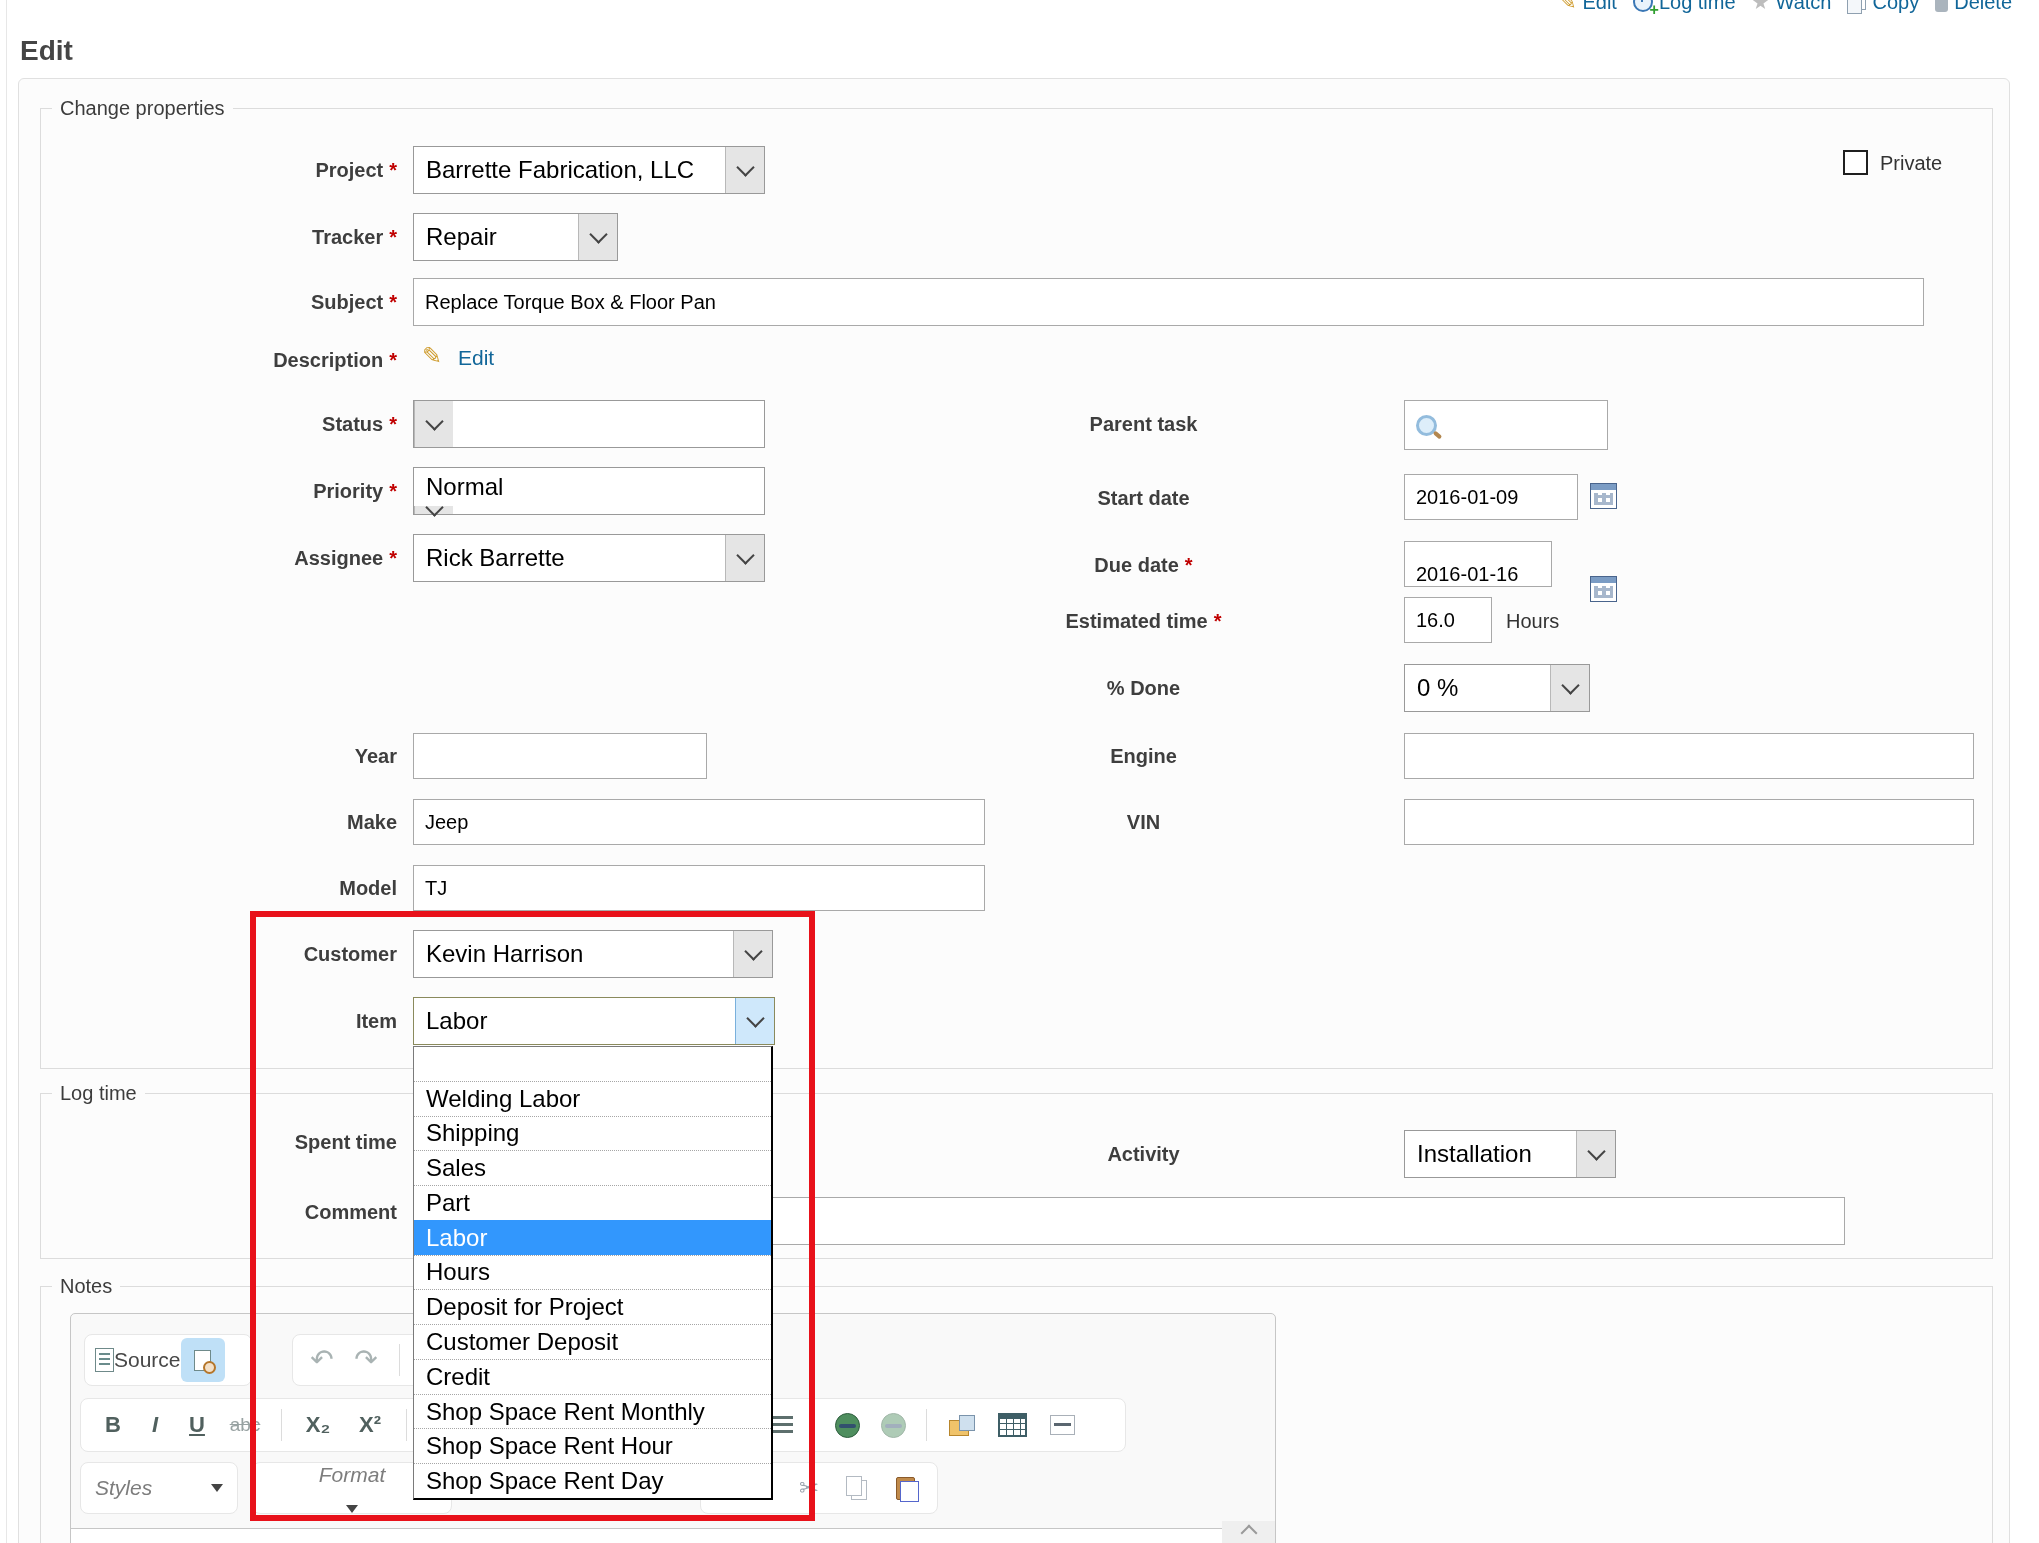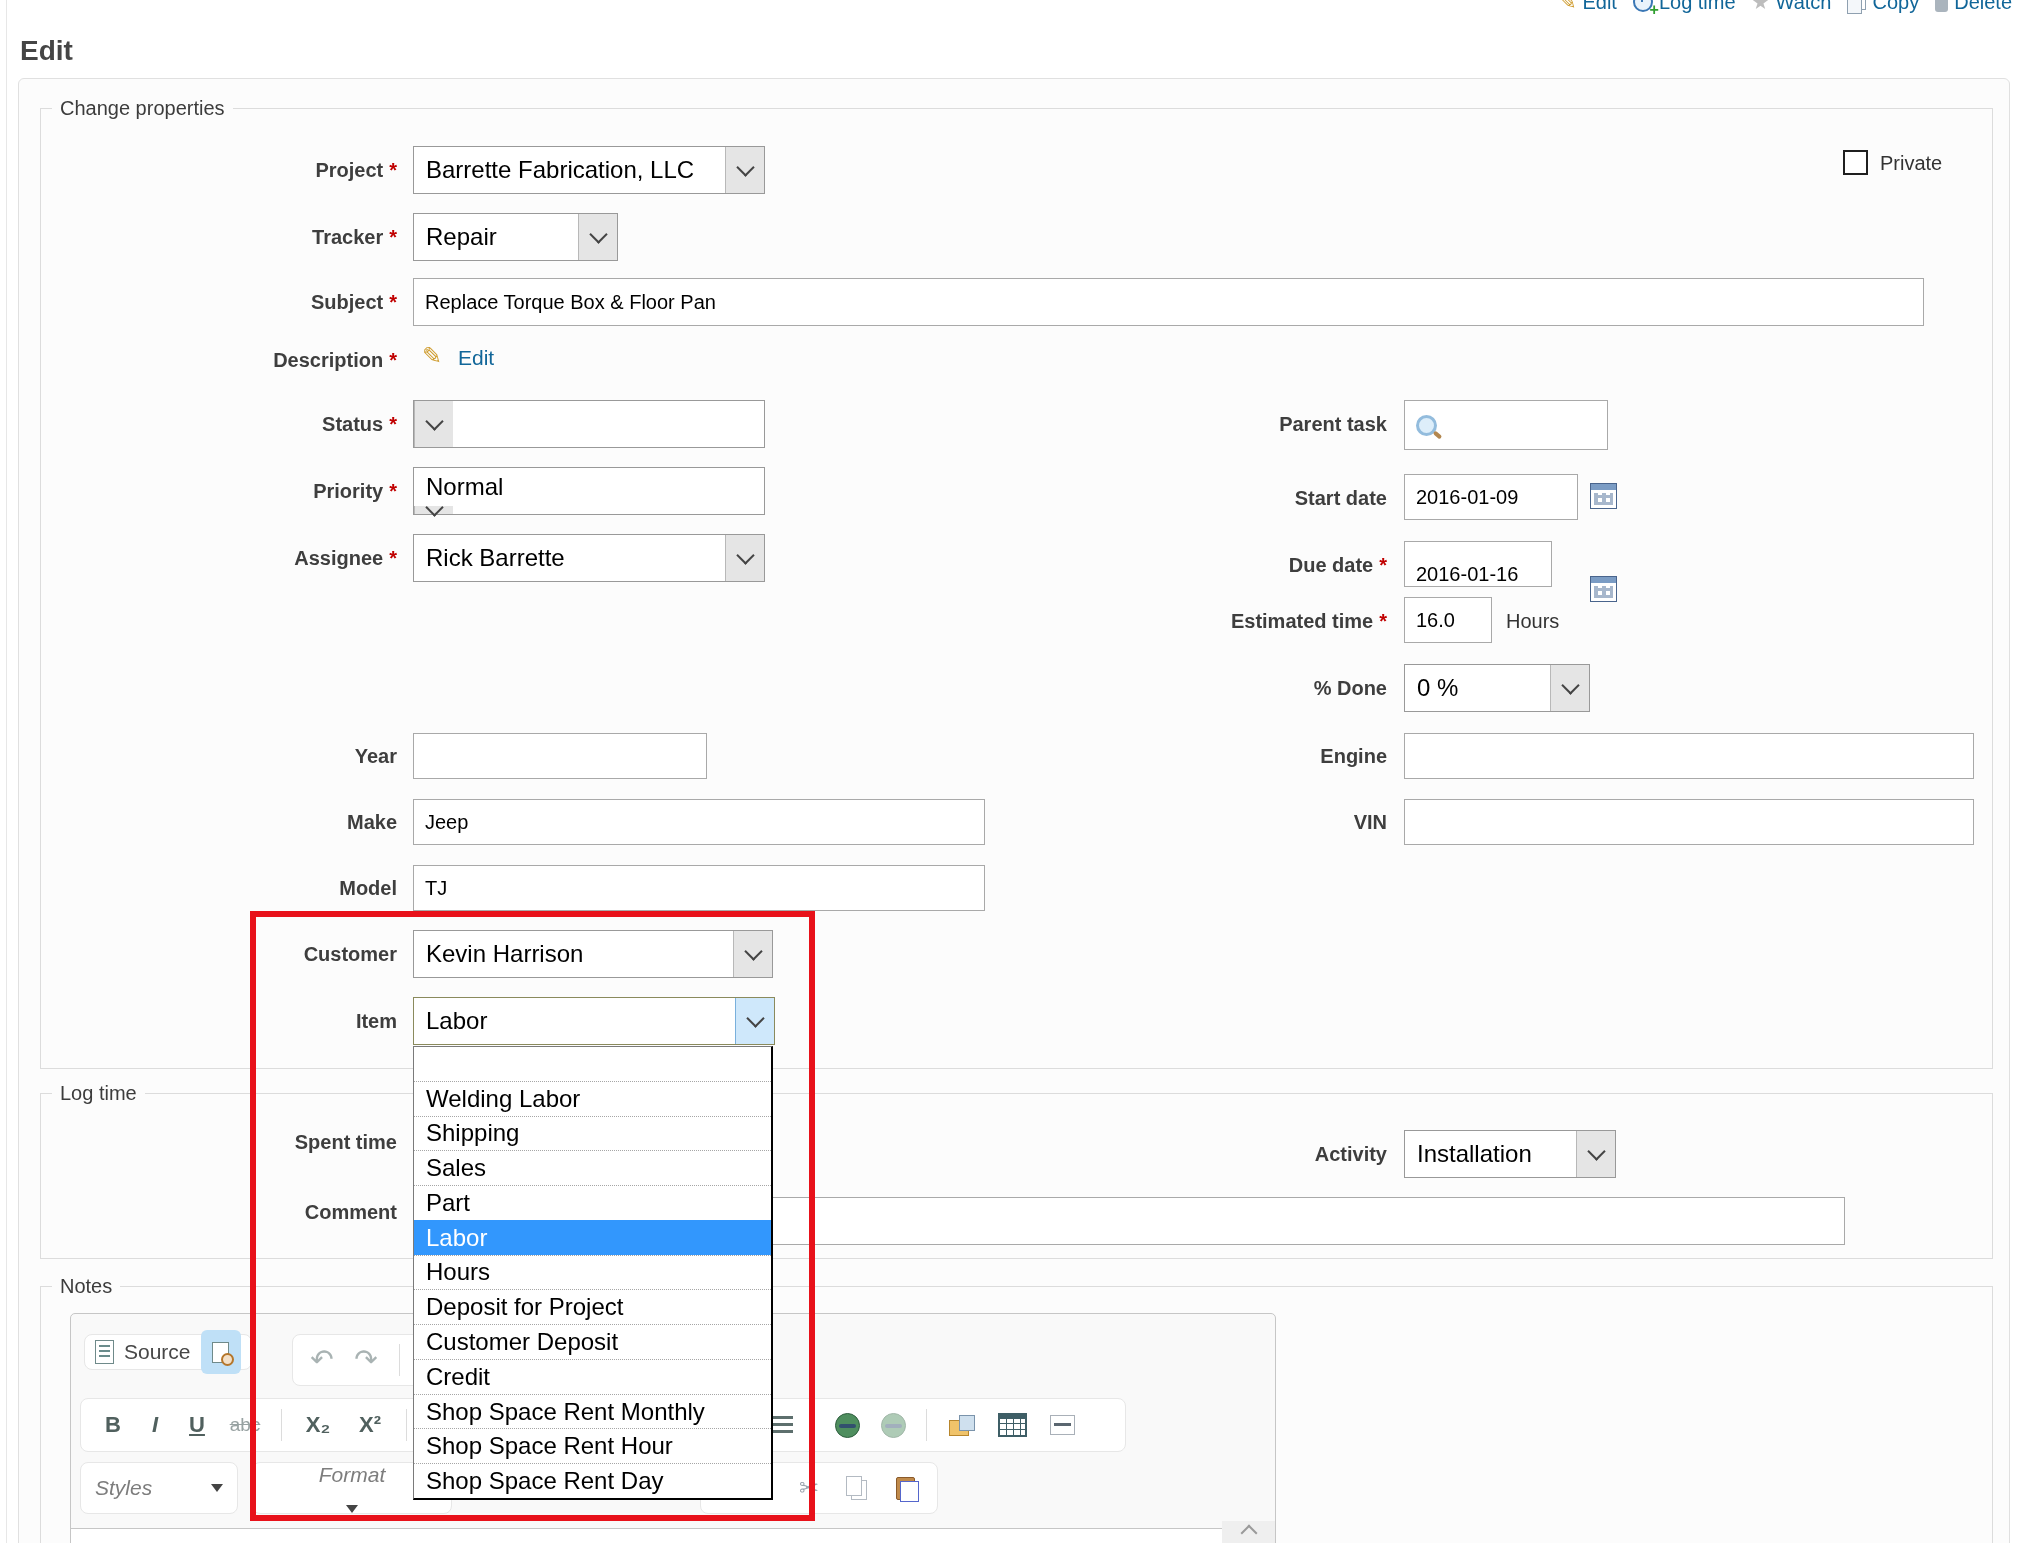--- a/index.html
+++ b/index.html
@@ -22,21 +22,21 @@
   .fs-cp{left:40px;top:108px;width:1953px;height:961px;}
   .fs-lt{left:40px;top:1093px;width:1953px;height:166px;}
   .fs-nt{left:40px;top:1286px;width:1953px;height:300px;}
   .legend{background:#fcfcfc;padding:0 8px;font-size:20px;color:#3c3c3c;height:28px;line-height:28px;}
   .lg-cp{left:52px;top:94px;}
   .lg-lt{left:52px;top:1079px;}
   .lg-nt{left:52px;top:1272px;}
   
   .lbl{height:28px;line-height:28px;font-size:20px;font-weight:bold;color:#3e3e3e;text-align:right;}
   .lbl-l{left:0;width:397px;}
-  .lbl-r{left:900px;width:487px;}
+  .lbl-r{left:900px;width:487px;text-align:center;}
   .req{color:#c00000;margin-left:6px;}
   .plain{font-weight:normal;color:#333;}
   
   .inp{background:#fff;border:1px solid #a9a9a9;display:flex;align-items:center;
        font-size:20px;color:#000;padding:0 11px;white-space:nowrap;overflow:hidden;}
   .sel{background:#fff;border:1px solid #999;display:flex;align-items:stretch;}
   .sel .val{flex:1;display:flex;align-items:center;padding:0 12px;font-size:24px;color:#000;
             white-space:nowrap;overflow:hidden;}
   .sel .arrow{width:38px;background:#e5e5e5;border-left:1px solid #b8b8b8;
               display:flex;align-items:center;justify-content:center;}
@@ -297,21 +297,21 @@
 <div class="abs lbl lbl-l" style="top:1198px;">Comment</div>
 <div class="abs inp" style="left:413px;top:1197px;width:1432px;height:48px;">
   <span></span>
 </div>
 
 <div class="abs fieldset fs-nt"></div>
 <div class="abs legend lg-nt">Notes</div>
 
 <div class="abs cke"></div>
 
-<div class="abs pill" style="left:84px;top:1334px;width:168px;height:36px;padding:0 10px;gap:10px;">
+<div class="abs pill" style="left:84px;top:1334px;width:168px;height:52px;padding:0 10px;">
   <span class="tbico">
       <span class="srcdoc"></span>
     </span>
   <span class="tbtxt" style="color:#474747;font-size:21px;">Source</span>
   <span class="tbico btn-active" style="width:44px;height:44px;">
       <span class="prev"></span>
     </span>
 </div>
 <div class="abs pill" style="left:292px;top:1334px;width:200px;height:52px;padding:0 10px;gap:6px;">
   <span class="tbico" style="width:38px;">

